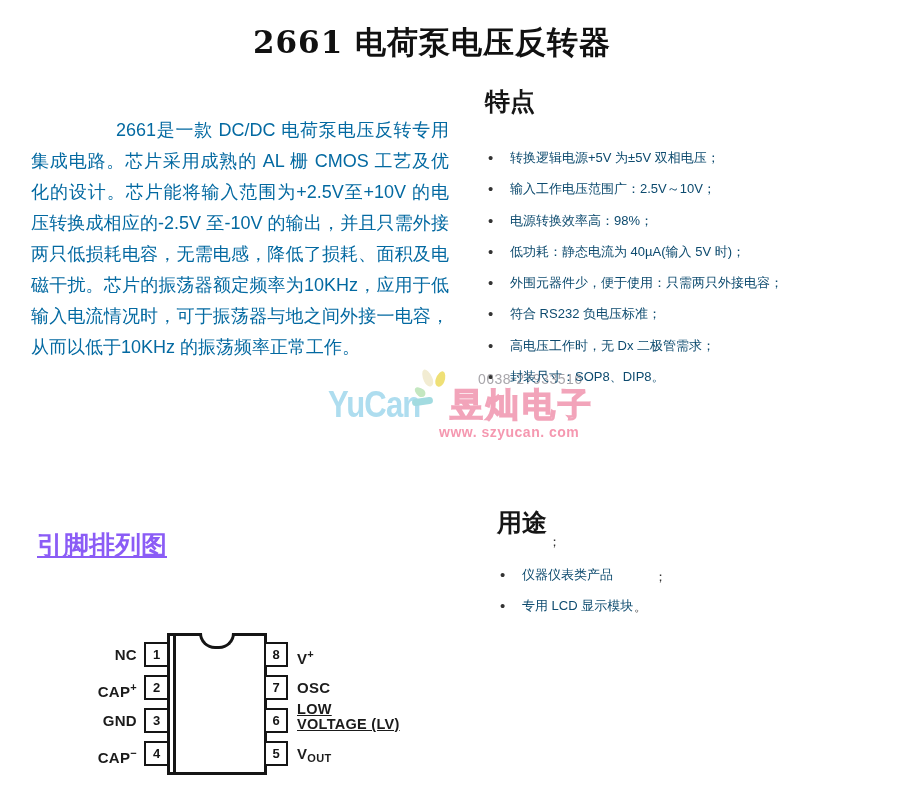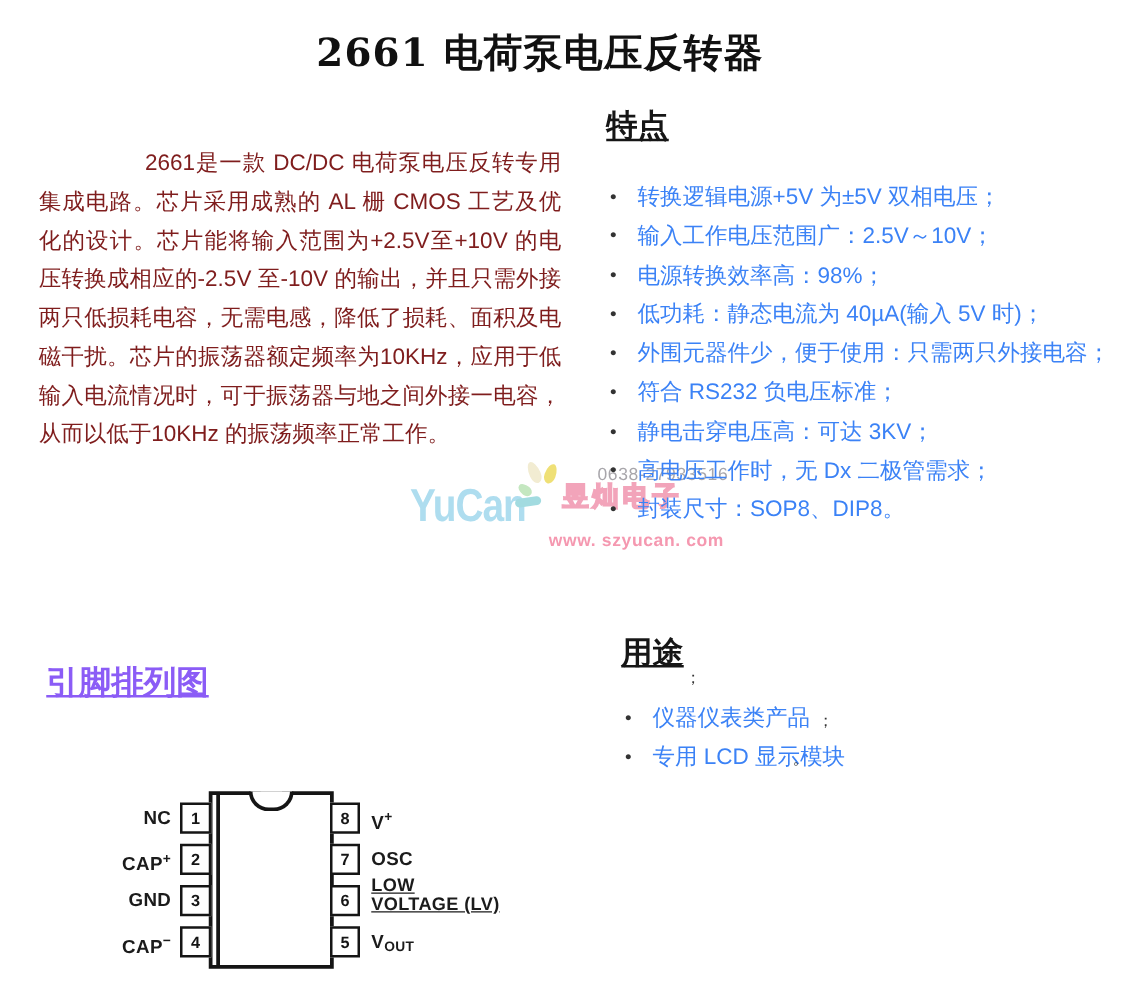--- a/index.html
+++ b/index.html
@@ -17,33 +17,33 @@
     text-align:center;
     transform:translateX(-17px);
     font-family:"DejaVu Serif","Liberation Serif",serif;
     font-weight:bold;font-size:31px;letter-spacing:1px;color:#111;
   }
   
   .intro{
     position:absolute;left:31px;top:97px;width:418px;
     font-size:18px;line-height:31px;
     text-align:justify;text-indent:85px;
-    color:#7f1d1d;
+    color:#0369a1;
   }
   
   .features{position:absolute;left:485px;top:84px;width:410px;}
   .section-heading{
     font-size:25px;font-weight:bold;color:#161616;
-    line-height:34px;margin:0;text-decoration:underline;
+    line-height:34px;margin:0;
   }
   .bullet-list{list-style:none;margin:24px 0 0 0;padding:0;}
   .bullet-list li{
     position:relative;padding-left:25px;
     height:31.3px;line-height:31.3px;
-    font-size:18px;color:#3b82f6;white-space:nowrap;
+    font-size:13px;color:#0c4a6e;white-space:nowrap;
   }
   .bullet-list li::before{
     content:"•";position:absolute;left:3px;top:0;
     font-size:15px;color:#333;
   }
   
   .pin-heading{
     position:absolute;left:37px;top:528px;
     font-size:26px;font-weight:bold;color:#8b5cf6;text-decoration:underline;
   }
@@ -92,21 +92,21 @@
   .wm-dash{
     position:absolute;left:412px;top:398px;width:21px;height:7px;
     background:#a2dbe0;border-radius:3.5px;transform:rotate(-8deg);
   }
   .wm-petal{position:absolute;border-radius:50% 50% 50% 50%/60% 60% 40% 40%;}
   .wm-petal.cream{left:423px;top:369px;width:9px;height:18px;background:#f2ecd2;transform:rotate(-24deg);}
   .wm-petal.yellow{left:436px;top:371px;width:9px;height:16px;background:#efe076;transform:rotate(20deg);}
   .wm-petal.green{left:416px;top:386px;width:8px;height:12px;background:#c4e7c0;transform:rotate(-52deg);}
   .wm-company{
     position:absolute;left:450px;top:383px;
-    font-size:21px;font-weight:bold;letter-spacing:3px;
+    font-size:33px;font-weight:bold;letter-spacing:3px;
     color:#fceef2;-webkit-text-stroke:1.4px #f2a4ba;
   }
   .wm-url{
     position:absolute;left:439px;top:424px;
     font-size:14px;font-weight:bold;letter-spacing:0.5px;color:#f598b0;
   }
   .wm-phone{
     position:absolute;left:478px;top:371px;
     font-size:14px;letter-spacing:0.5px;color:#a8a6ab;
   }
@@ -136,21 +136,20 @@
 
     <div class="features">
       <h2 class="section-heading">特点</h2>
       <ul class="bullet-list">
         <li>转换逻辑电源+5V 为±5V 双相电压；</li>
         <li>输入工作电压范围广：2.5V～10V；</li>
         <li>电源转换效率高：98%；</li>
         <li>低功耗：静态电流为 40µA(输入 5V 时)；</li>
         <li>外围元器件少，便于使用：只需两只外接电容；</li>
         <li>符合 RS232 负电压标准；</li>
-        <li>静电击穿电压高：可达 3KV；</li>
         <li>高电压工作时，无 Dx 二极管需求；</li>
         <li>封装尺寸：SOP8、DIP8。</li>
       </ul>
     </div>
 
     <div class="pin-heading">引脚排列图</div>
 
     <div class="applications">
       <h2 class="section-heading">用途</h2>
       <ul class="bullet-list">

